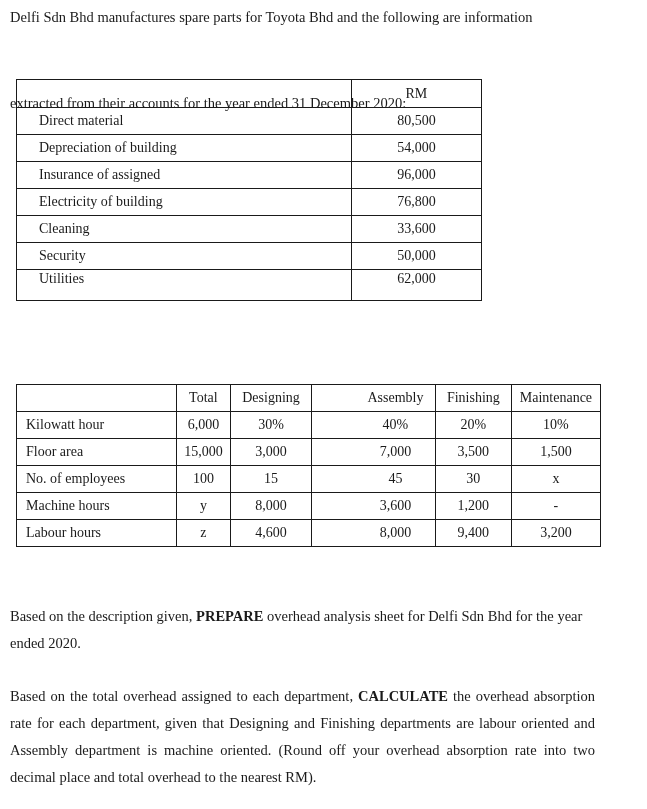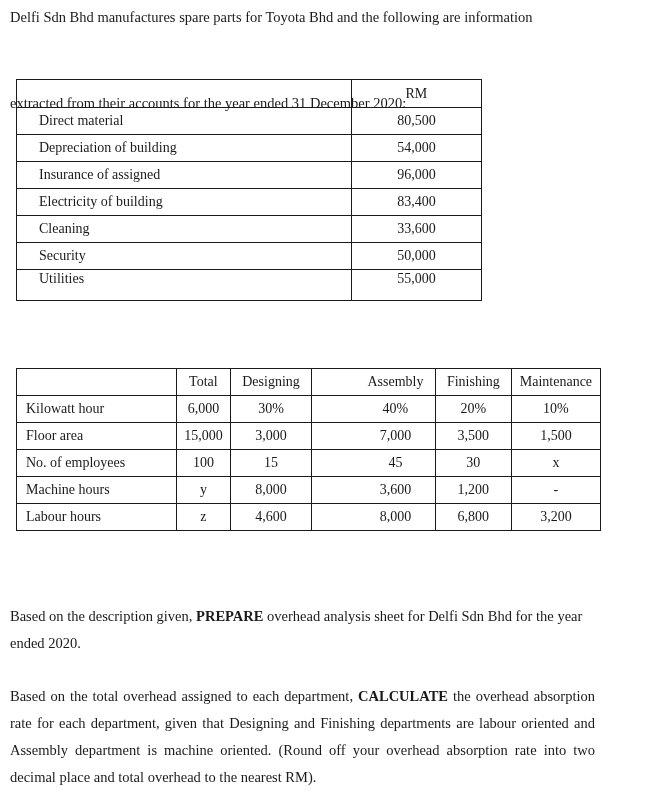--- a/index.html
+++ b/index.html
@@ -14,21 +14,21 @@
     table { position: absolute; border-collapse: collapse; margin-left: 8px; }
     td { border: 1px solid #1a1a1a; padding: 0; font-size: 14px; line-height: 14px; }
     
     #t1 { left: 8px; top: 79px; width: 466px; }
     #t1 td.label { width: 429px; padding-left: 22px; text-align: left; }
     #t1 td.val { width: 28%; text-align: center; }
     #t1 tr.head td { height: 27px; }
     #t1 tr.row td { height: 26px; }
     #t1 tr.row.last td { height: 28px; vertical-align: top; padding-top: 2px; }
     
-    #t2 { left: 8px; top: 368px; width: 585px; }
+    #t2 { left: 8px; top: 384px; width: 585px; }
     #t2 td { text-align: center; height: 26px; }
     #t2 td.label { text-align: left; padding-left: 9px; width: 166px; }
     #t2 td.c-total { width: 56px; }
     #t2 td.c-des { width: 84px; }
     #t2 td.c-asm { width: 83px; padding-left: 44px; }
     #t2 td.c-fin { width: 79px; }
     #t2 td.c-mnt { width: 91px; }
     #q1 { top: 603px; line-height: 27px; width: 600px; }
     #q2 { top: 683px; line-height: 27px; width: 585px; text-align: justify; }
     b { font-weight: bold; }
@@ -52,33 +52,33 @@
   <tr class="row">
     <td class="label">Depreciation of building</td>
     <td class="val">54,000</td>
   </tr>
   <tr class="row">
     <td class="label">Insurance of assigned</td>
     <td class="val">96,000</td>
   </tr>
   <tr class="row">
     <td class="label">Electricity of  building</td>
-    <td class="val">83,400</td>
+    <td class="val">76,800</td>
   </tr>
   <tr class="row">
     <td class="label">Cleaning</td>
     <td class="val">33,600</td>
   </tr>
   <tr class="row">
     <td class="label">Security</td>
     <td class="val">50,000</td>
   </tr>
   <tr class="row last">
     <td class="label">Utilities</td>
-    <td class="val">55,000</td>
+    <td class="val">62,000</td>
   </tr>
 </tbody>
   </table>
 
 <table id="t2">
   <tbody>
       <tr>
     <td class="label"></td>
     <td class="c-total">Total</td>
     <td class="c-des">Designing</td>
@@ -116,21 +116,21 @@
     <td class="c-des">8,000</td>
     <td class="c-asm">3,600</td>
     <td class="c-fin">1,200</td>
     <td class="c-mnt">-</td>
   </tr>
   <tr>
     <td class="label">Labour hours</td>
     <td class="c-total">z</td>
     <td class="c-des">4,600</td>
     <td class="c-asm">8,000</td>
-    <td class="c-fin">6,800</td>
+    <td class="c-fin">9,400</td>
     <td class="c-mnt">3,200</td>
   </tr>
 </tbody>
   </table>
 
 <p class="para" id="q1"><span>Based on the description given, </span><b>PREPARE</b><span> overhead analysis sheet for Delfi Sdn Bhd for the year ended 2020.</span></p>
 
 <p class="para" id="q2"><span>Based on the total overhead assigned to each department, </span><b>CALCULATE</b><span> the overhead absorption rate for each department, given that Designing and Finishing departments are labour oriented and Assembly department is machine oriented. (Round off your overhead absorption rate into two decimal place and total overhead to the nearest RM).</span></p>
 
 </body></html>

